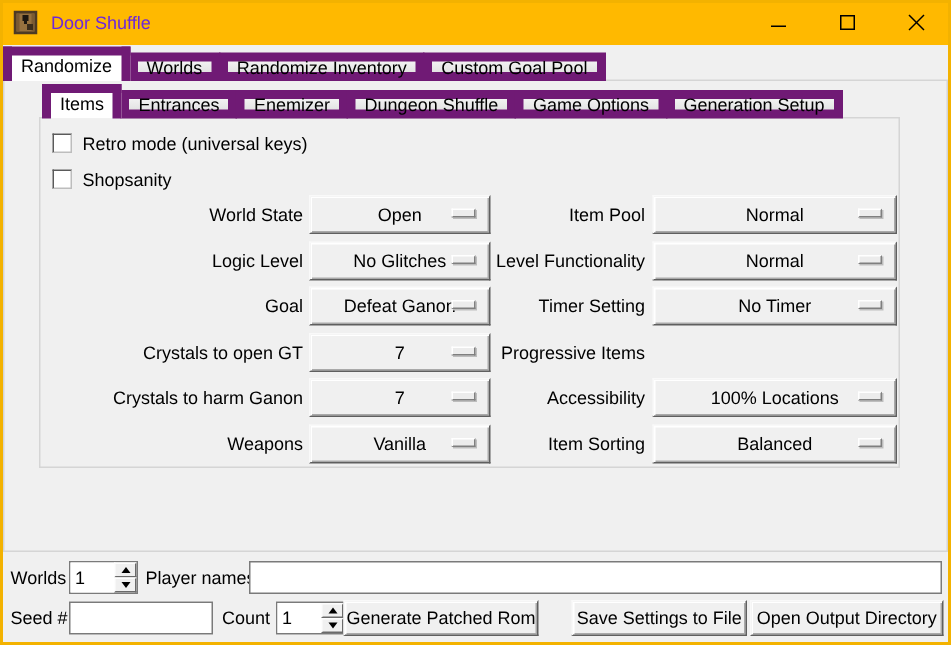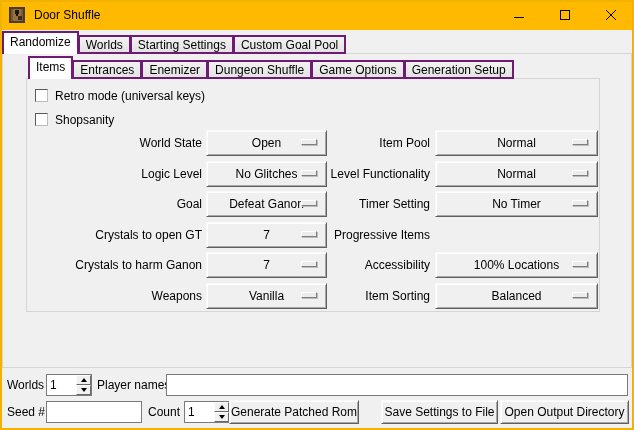--- a/index.html
+++ b/index.html
@@ -24,32 +24,32 @@
     z-index: 60;
   }
   
   .titlebar {
     position: absolute; left:0; top:0; width:634px; height:30px;
     background: #ffb900;
     display: flex; align-items: center;
     z-index: 40;
   }
   .app-icon { width:16px; height:16px; margin-left:9px; display:inline-flex; }
-  .title-text { margin-left:9px; font-size:12px; color:#000000; }
+  .title-text { margin-left:9px; font-size:12px; color:#6d28d9; }
   .caption-buttons { margin-left:auto; display:flex; height:100%; }
   .cap-btn { width:46px; height:100%; display:flex; align-items:center; justify-content:center; cursor:default; }
   
   .tabbar { position:absolute; display:flex; align-items:flex-end; height:23px; z-index:10; }
   .tabbar.main { left:2px; top:31px; }
   .tabbar.sub  { left:28px; top:56px; }
   .tab {
     height:19px;
     padding: 2px 6px 2px 6px;
     background: linear-gradient(#f2f2f2, #e3e3e3);
-    border: 2px solid #701a75;
+    border: 6px solid #701a75;
     margin-right:-1px;
     display:flex; align-items:center;
     white-space: nowrap;
     cursor: pointer;
     text-align: center;
   }
   .tab.active {
     height:23px;
     background:#ffffff;
     border-bottom: none;
@@ -160,21 +160,21 @@
   </div>
 
   <div class="tabbar main">
     <div class="tab active">
         <span>Randomize</span>
       </div>
     <div class="tab">
         <span>Worlds</span>
       </div>
     <div class="tab">
-        <span>Starting Settings</span>
+        <span>Randomize Inventory</span>
       </div>
     <div class="tab">
         <span>Custom Goal Pool</span>
       </div>
   </div>
 
   <div class="tabbar sub">
     <div class="tab active">
         <span>Items</span>
       </div>

